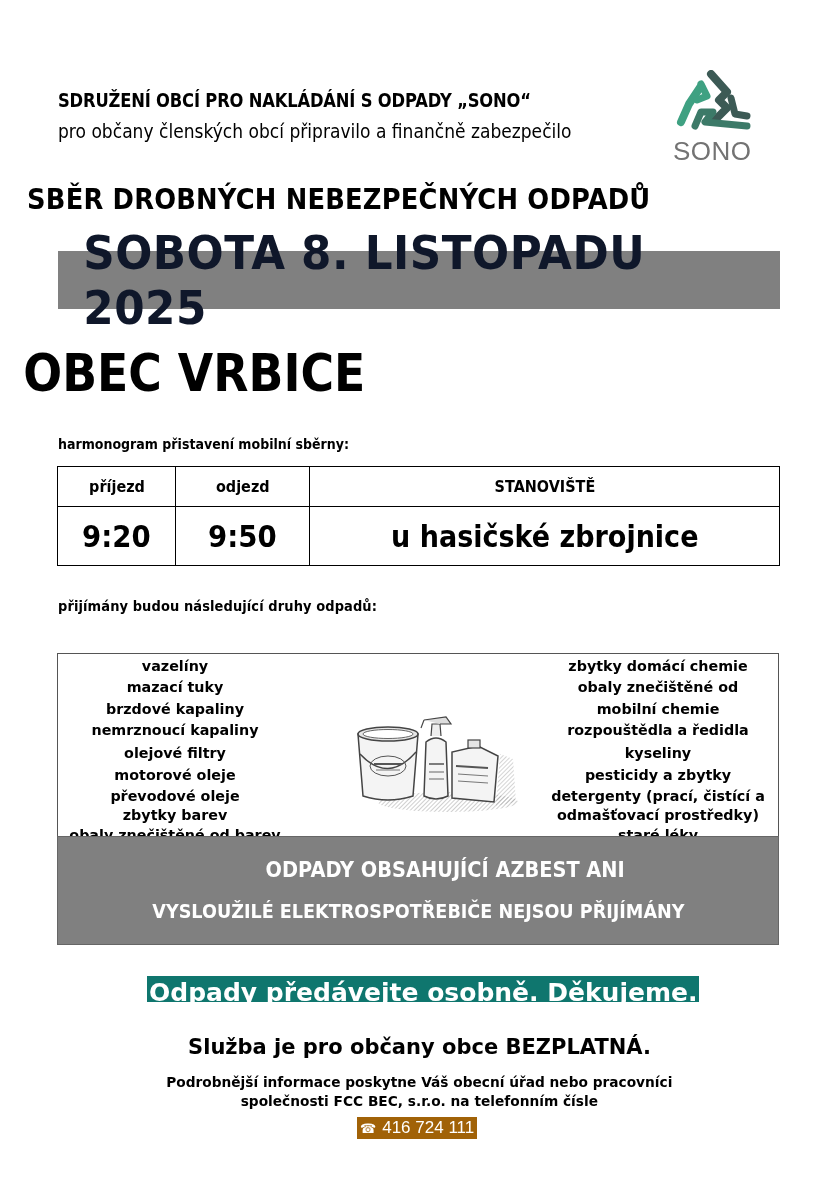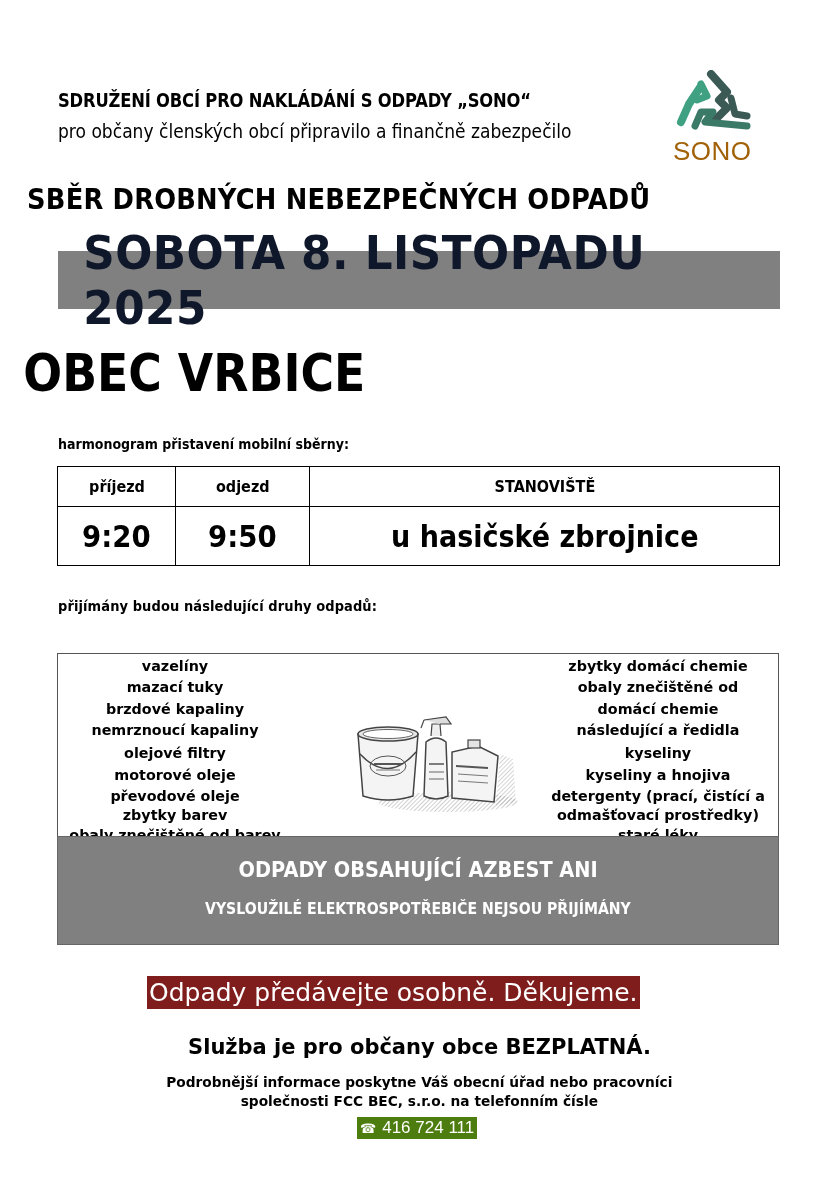--- a/index.html
+++ b/index.html
@@ -7,21 +7,21 @@
          font-family:"DejaVu Sans", sans-serif; color:#000; }
   .abs { position:absolute; }
 
   #hdr-org { left:58px; top:89px; font-size:19px; font-weight:bold; white-space:nowrap;
              transform:scaleX(0.86); transform-origin:left top; letter-spacing:-0.2px; }
   #hdr-sub { left:58px; top:120px; font-size:19px; white-space:nowrap;
              transform:scaleX(0.90); transform-origin:left top; }
 
   #logo { left:671px; top:70px; width:86px; height:96px; }
   #logo-text { position:absolute; left:2px; top:66px; font-family:"Liberation Sans", sans-serif;
-               font-size:26px; color:#a16207; letter-spacing:0.5px; }
+               font-size:26px; color:#737373; letter-spacing:0.5px; }
 
   #title { left:0; width:839px; top:183px; text-align:left; font-size:28px; font-weight:bold;
            letter-spacing:0.2px; }
   #title span { display:inline-block; transform:scaleX(0.92); }
 
   #date-bar { left:58px; top:251px; width:722px; height:58px; background:#808080; color:#0f172a;
               display:flex; align-items:center; justify-content:center; }
   #date-bar span { font-size:47px; font-weight:bold; display:inline-block; transform:scaleX(0.93);
                    letter-spacing:0.5px; }
 
@@ -46,33 +46,33 @@
                box-sizing:border-box;margin-top:23px; }
   .wl { position:absolute; top:2px; font-size:14.3px; font-weight:bold; text-align:center;
         line-height:21.3px; }
   #wl-left { left:2px; width:230px; }
   #wl-right { left:480px; width:240px; }
   .wl div { white-space:nowrap; }
   #illus { position:absolute; left:270px; top:30px; width:200px; height:135px; }
 
   #warn { left:57px; top:836px; width:722px; height:109px; background:#808080; color:#fff;
           border:1px solid #666; box-sizing:border-box; text-align:center; font-weight:bold; }
-  #warn .l1 { position:absolute; left:0; width:100%; top:20px; font-size:22px; }
-  #warn .l2 { position:absolute; left:0; width:100%; top:62px; font-size:16px; }
+  #warn .l1 { position:absolute; left:0; width:100%; top:20px; font-size:22px;padding-left:27px; }
+  #warn .l2 { position:absolute; left:0; width:100%; top:62px; font-size:20px; }
   #warn span { display:inline-block; transform:scaleX(0.88); }
 
-  #handover { left:147px; top:976px; height:33px; background:#7f1d1d; color:#fff;
-              font-size:25px; font-weight:normal; padding:0 2px; line-height:33px; white-space:nowrap; }
+  #handover { left:147px; top:976px; height:26px; background:#0f766e; color:#fff;
+              font-size:25px; font-weight:bold; padding:0 2px; line-height:33px; white-space:nowrap; }
 
   #free { left:0; width:839px; top:1035px; text-align:center; font-size:21px; font-weight:bold; }
   #info1 { left:0; width:839px; top:1074px; text-align:center; font-size:14px; font-weight:bold; }
   #info2 { left:0; width:839px; top:1093px; text-align:center; font-size:14px; font-weight:bold; }
   #info1 span, #info2 span { display:inline-block; transform:scaleX(0.98); }
 
-  #phone { left:357px; top:1117px; height:22px; background:#4d7c0f; color:#fff;
+  #phone { left:357px; top:1117px; height:22px; background:#a16207; color:#fff;
            font-family:"Liberation Sans", sans-serif; font-size:17px; line-height:22px;
            padding:0 3px; white-space:nowrap; }
   #phone .ic { font-size:13px; margin-right:6px; }
 </style>
 </head>
 <body>
 
 <div id="hdr-org" class="abs">SDRUŽENÍ OBCÍ PRO NAKLÁDÁNÍ S ODPADY „SONO“</div>
 <div id="hdr-sub" class="abs">pro občany členských obcí připravilo a finančně zabezpečilo</div>
 
@@ -160,24 +160,24 @@
     <path d="M124 68 L124 114 L166 118 L170 72 L150 62 Z" fill="#f4f4f4" stroke="#444" stroke-width="1.5"></path>
     <rect x="140" y="56" width="12" height="8" fill="#e4e4e4" stroke="#444" stroke-width="1.2"></rect>
     <line x1="128" y1="82" x2="160" y2="84" stroke="#555" stroke-width="2"></line>
     <line x1="130" y1="90" x2="160" y2="92" stroke="#777" stroke-width="1"></line>
     <line x1="130" y1="97" x2="160" y2="99" stroke="#777" stroke-width="1"></line>
   </svg>
 
   <div id="wl-right" class="wl">
     <div>zbytky domácí chemie</div>
     <div>obaly znečištěné od</div>
-    <div>domácí chemie</div>
-    <div>následující a ředidla</div>
+    <div>mobilní chemie</div>
+    <div>rozpouštědla a ředidla</div>
     <div style="margin-top:2px">kyseliny</div>
-    <div style="margin-top:1px">kyseliny a hnojiva</div>
+    <div style="margin-top:1px">pesticidy a zbytky</div>
     <div style="margin-top:-1px">detergenty (prací, čistící a</div>
     <div style="margin-top:-2px">odmašťovací prostředky)</div>
     <div style="margin-top:-1px">staré léky</div>
   </div>
 </div>
 
 <div id="warn" class="abs">
   <div class="l1"><span>ODPADY OBSAHUJÍCÍ AZBEST ANI</span></div>
   <div class="l2"><span>VYSLOUŽILÉ ELEKTROSPOTŘEBIČE NEJSOU PŘIJÍMÁNY</span></div>
 </div>

